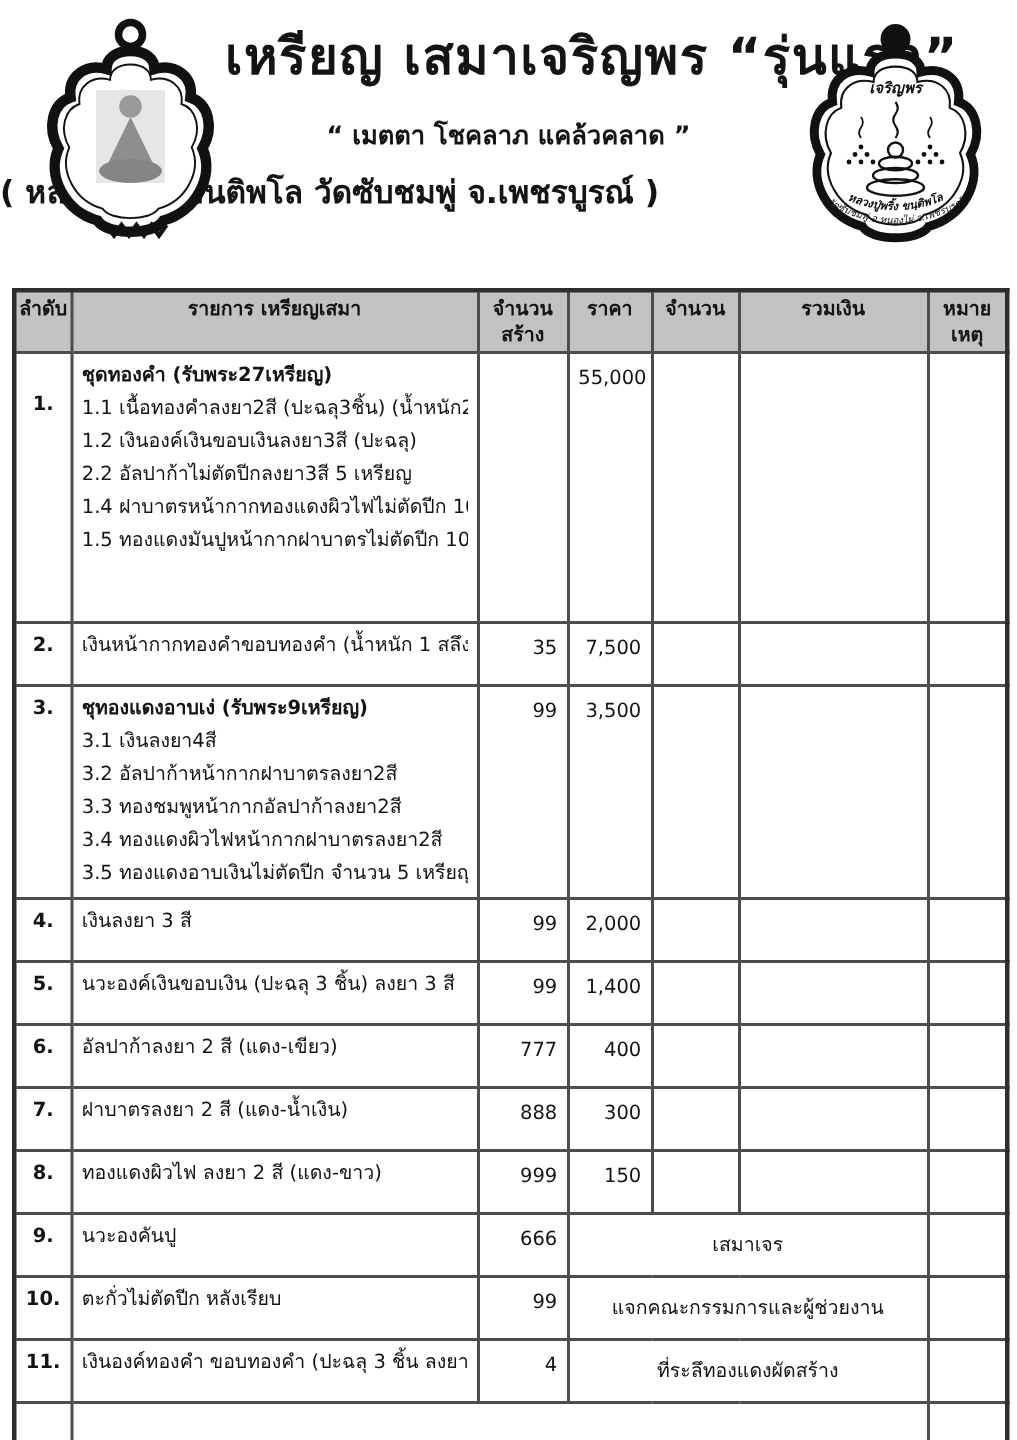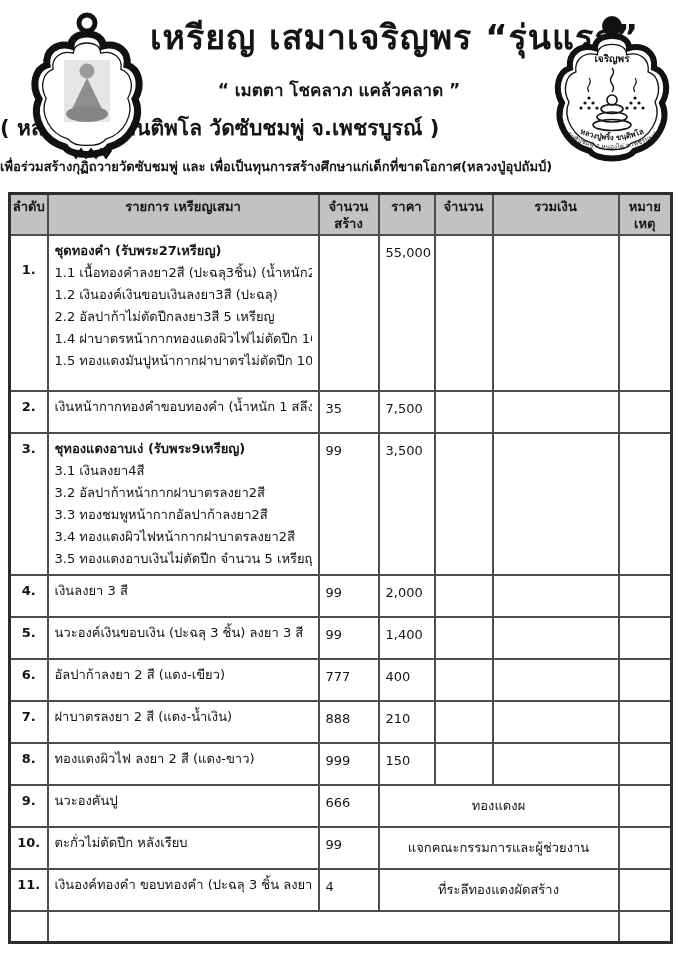--- a/index.html
+++ b/index.html
@@ -5,40 +5,40 @@
   html,body{margin:0;padding:0;}
   body{
     width:678px;height:960px;background:#ffffff;color:#141414;
     font-family:"DejaVu Sans","Liberation Sans",sans-serif;
     position:relative;overflow:hidden;
   }
   
   .header{position:relative;height:192px;}
   .emblem{position:absolute;top:8px;}
   .emblem.left{left:26px;}
-  .emblem.right{right:1px;top:12px;}
+  .emblem.right{right:16px;top:12px;font-style:italic;}
   .head-text{padding:0 150px;text-align:center;}
   .title{font-size:34px;font-weight:bold;padding-top:10px;letter-spacing:1px;white-space:nowrap;}
   .subtitle{font-size:17px;font-weight:bold;margin-top:12px;}
   .line3{font-size:21px;font-weight:bold;margin-top:8px;white-space:nowrap;}
   .line4{font-size:13px;font-weight:bold;margin-top:12px;white-space:nowrap;padding-right:20px;}
   
   table{border-collapse:collapse;margin:0 8px;width:662px;table-layout:fixed;border:3px solid #2e2e2e;}
   th{
     background:#c2c2c2;border:2px solid #4d4d4d;font-size:13px;font-weight:bold;
     padding:3px 1px 2px;vertical-align:top;white-space:pre-line;line-height:17px;text-align:center;margin-left:21px;
   }
   td{border:2px solid #4d4d4d;font-size:13px;padding:4px 6px;vertical-align:top;background:#fff;}
   td.row-number{text-align:center;font-weight:bold;padding-top:7px;}
   tr.xl td.row-number{padding-top:26px;}
   .item-line{line-height:22px;white-space:nowrap;overflow:hidden;}
   .item-line.bold{font-weight:bold;}
-  tr.xl td.item-cell{padding-bottom:18px;}
+  tr.xl td.item-cell{padding-bottom:42px;}
   tr.lg td.item-cell{padding-bottom:4px;}
-  td.num{text-align:left;padding-top:9px;}
+  td.num{text-align:right;padding-top:9px;}
   td.merged{text-align:center;padding-top:9px;}
   tr.simple td{height:27px;}
   tr.empty-row td{height:18px;}
 </style>
 </head>
 <body>
 
 <div class="header">
 
   <div class="emblem left">
@@ -97,21 +97,20 @@
         <textPath href="#arc2" startOffset="50%" text-anchor="middle">วัดซับชมพู่ อ.หนองไผ่ จ.เพชรบูรณ์</textPath>
       </text>
     </svg>
   </div>
 
   <div class="head-text">
     <div class="title">เหรียญ เสมาเจริญพร “รุ่นแรก”</div>
     <div class="subtitle">“ เมตตา โชคลาภ แคล้วคลาด ”</div>
   </div>
   <div class="line3">( หลวงปู่พริ้ง ขันติพโล วัดซับชมพู่ จ.เพชรบูรณ์ )</div>
-  <div class="line4">เพื่อร่วมสร้างกุฏิถวายวัดซับชมพู่ และ เพื่อเป็นทุนการสร้างศึกษาแก่เด็กที่ขาดโอกาศ(หลวงปู่อุปถัมป์)</div>
 </div>
 
 <table>
   <colgroup>
     <col style="width:38px">
       <col style="width:271px">
       <col style="width:60px">
     <col style="width:56px">
       <col style="width:58px">
       <col style="width:126px">
@@ -206,21 +205,21 @@
         <td class="num"></td>
         <td class="num"></td>
         <td class="note"></td>
       </tr>
       <tr class="simple">
         <td class="row-number">7.</td>
         <td class="item-cell">
           <div class="item-line">ฝาบาตรลงยา 2 สี (แดง-น้ำเงิน)</div>
         </td>
         <td class="num">888</td>
-        <td class="num">210</td>
+        <td class="num">300</td>
         <td class="num"></td>
         <td class="num"></td>
         <td class="note"></td>
       </tr>
       <tr class="simple">
         <td class="row-number">8.</td>
         <td class="item-cell">
           <div class="item-line">ทองแดงผิวไฟ ลงยา 2 สี (แดง-ขาว)</div>
         </td>
         <td class="num">999</td>
@@ -228,21 +227,21 @@
         <td class="num"></td>
         <td class="num"></td>
         <td class="note"></td>
       </tr>
       <tr class="simple">
         <td class="row-number">9.</td>
         <td class="item-cell">
           <div class="item-line">นวะองคันปู</div>
         </td>
         <td class="num">666</td>
-        <td class="merged" colspan="3">ทองแดงผ</td>
+        <td class="merged" colspan="3">เสมาเจร</td>
         <td class="note"></td>
       </tr>
       <tr class="simple">
         <td class="row-number">10.</td>
         <td class="item-cell">
           <div class="item-line">ตะกั่วไม่ตัดปีก หลังเรียบ</div>
         </td>
         <td class="num">99</td>
         <td class="merged" colspan="3">แจกคณะกรรมการและผู้ช่วยงาน</td>
         <td class="note"></td>

